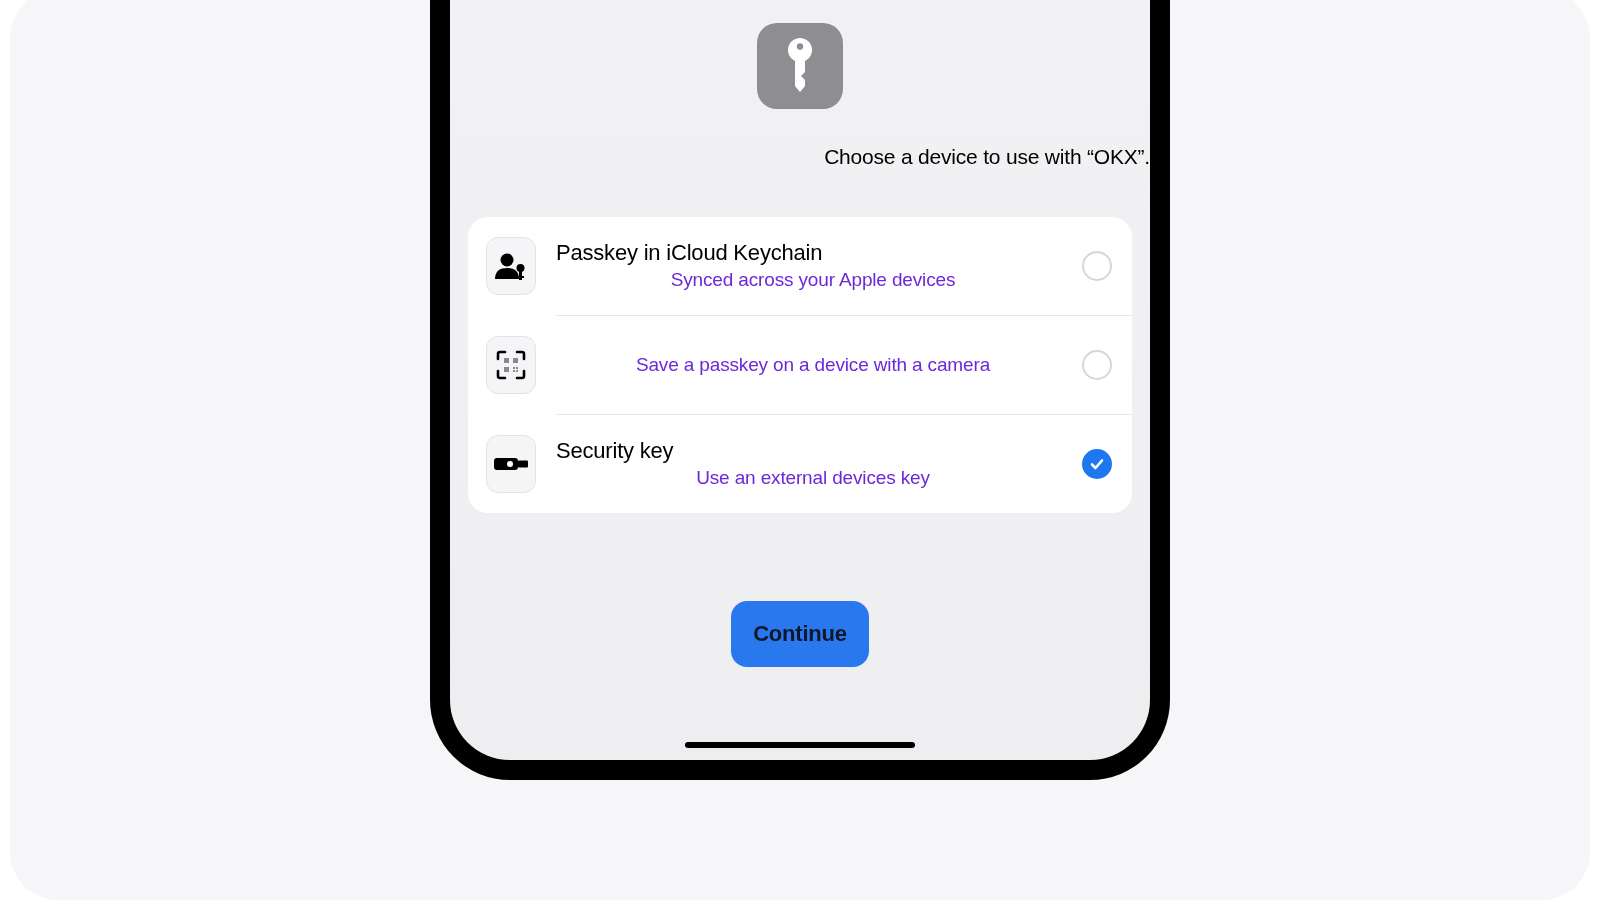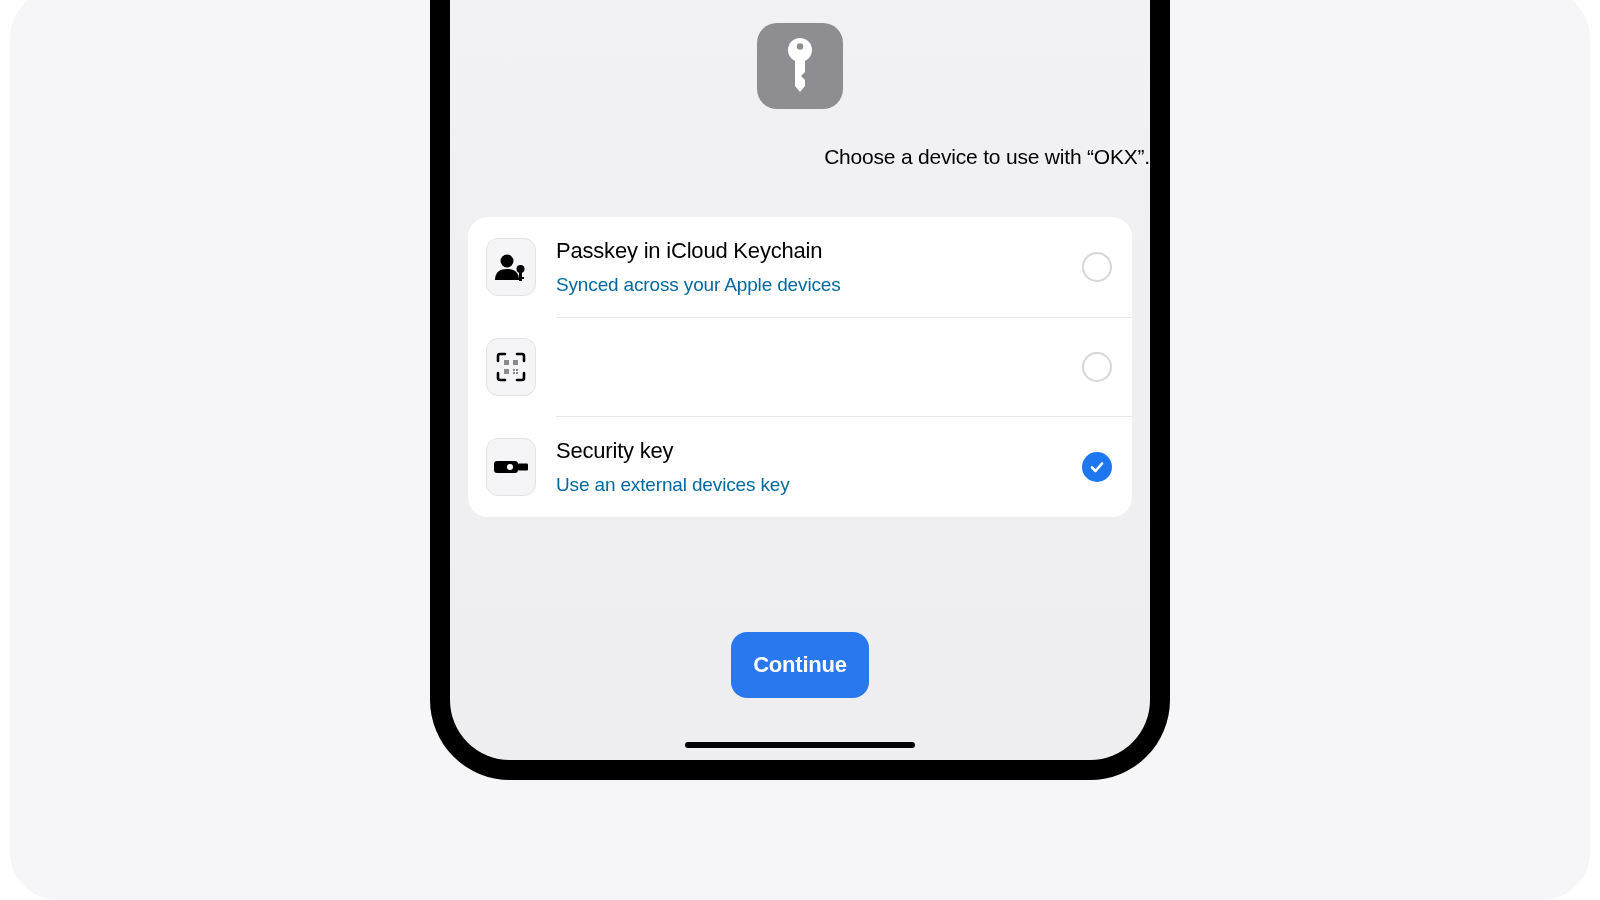--- a/index.html
+++ b/index.html
@@ -105,24 +105,25 @@
       min-width: 0;
     }
     .option-title {
       font-size: 22px;
       color: #000;
       letter-spacing: -0.2px;
       line-height: 1.25;
     }
     .option-subtitle {
       font-size: 19px;
-      color: #0369a1;
+      color: #6d28d9;
       letter-spacing: -0.15px;
       line-height: 1.3;
-      margin-top: 8px;
+      margin-top: 1px;
+      text-align: center;
     }
     .radio {
       width: 30px;
       height: 30px;
       border-radius: 50%;
       flex-shrink: 0;
       margin-left: 12px;
     }
     .radio.unchecked {
       border: 2.5px solid #d6d6d9;
@@ -137,23 +138,23 @@
       width: 16px;
       height: 16px;
     }
     .divider {
       height: 1px;
       background: #e8e8ea;
       margin-left: 88px;
     }
     .continue-btn {
       display: block;
-      margin: 115px auto 0 auto;
+      margin: 88px auto 0 auto;
       background: #2a78ee;
-      color: #ffffff;
+      color: #0f172a;
       font-size: 22px;
       font-weight: 600;
       border: none;
       border-radius: 16px;
       padding: 20px 22px;
       cursor: pointer;
       letter-spacing: -0.2px;
     }
     .home-indicator {
       position: absolute;
@@ -220,20 +221,21 @@
               <rect x="8" y="8" width="5" height="5" fill="#8a8a8e"></rect>
               <rect x="17" y="8" width="5" height="5" fill="#8a8a8e"></rect>
               <rect x="8" y="17" width="5" height="5" fill="#8a8a8e"></rect>
               <rect x="17" y="17" width="2" height="2" fill="#8a8a8e"></rect>
               <rect x="20" y="17" width="2" height="2" fill="#8a8a8e"></rect>
               <rect x="17" y="20" width="2" height="2" fill="#8a8a8e"></rect>
               <rect x="20" y="20" width="2" height="2" fill="#8a8a8e"></rect>
             </svg>
           </div>
           <div class="option-content">
+            <div class="option-subtitle">Save a passkey on a device with a camera</div>
           </div>
           <div class="radio unchecked"></div>
         </div>
 
         <div class="divider"></div>
 
         <div class="option-row">
           <div class="option-icon-wrap">
             <svg width="38" height="20" viewBox="0 0 38 20">
               <rect x="2" y="4" width="24" height="12" rx="3" fill="#000"></rect>

